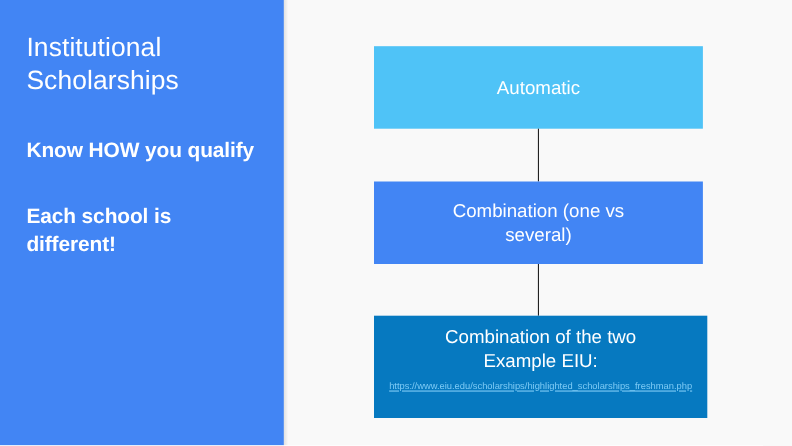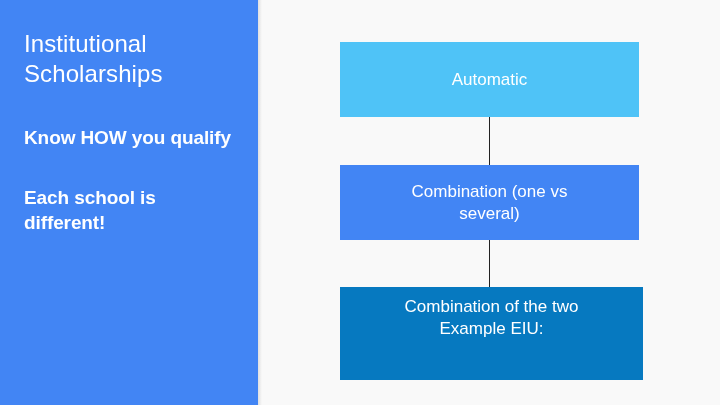--- a/index.html
+++ b/index.html
@@ -141,15 +141,16 @@
   <div class="flow-box" id="flow-box-1">
     <span class="flow-label">Combination (one vs
 several)</span>
   </div>
 
   <div class="connector" id="connector-1"></div>
 
   <div class="flow-box" id="flow-box-2">
     <span class="flow-label">Combination of the two
 Example EIU:</span>
+    <a id="flow-link" href="#">https://www.eiu.edu/scholarships/highlighted_scholarships_freshman.php</a>
   </div>
 
 </div>
 
 </body></html>

